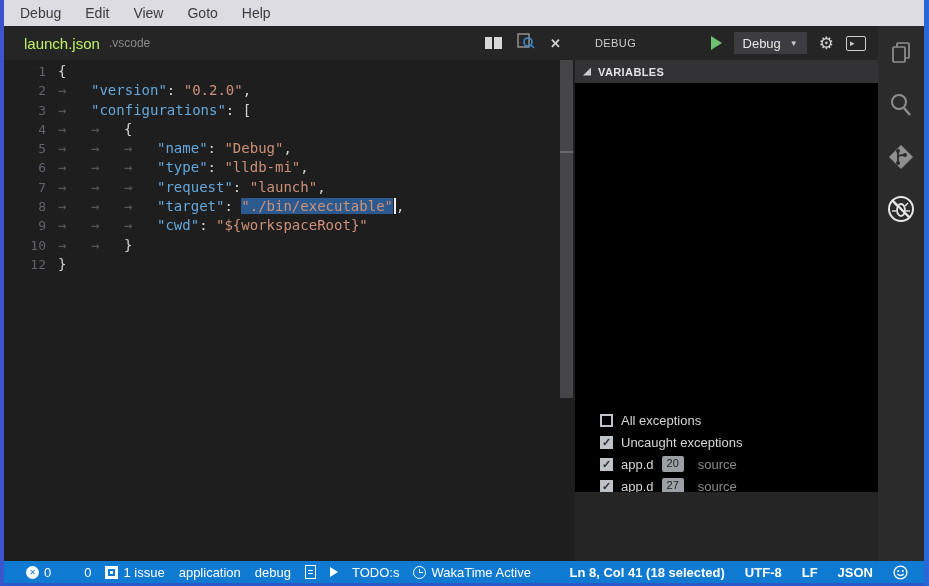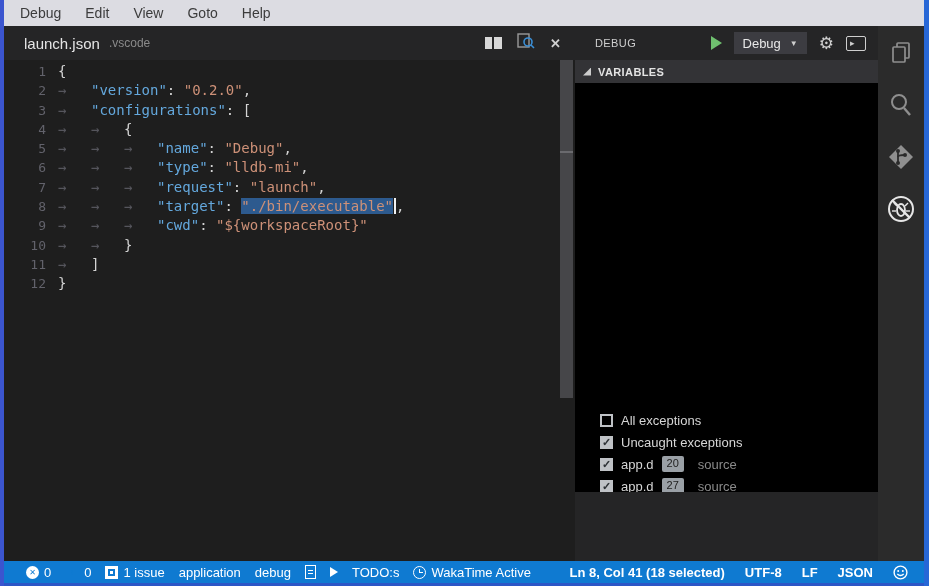--- a/index.html
+++ b/index.html
@@ -13,21 +13,21 @@
              padding-left:16px; gap:24px; flex:none; }
   .menu-item { font-size:14px; color:#3c3c3c; cursor:default; }
 
   
   .main { flex:1; display:flex; min-height:0; }
 
   
   .editor-col { flex:1; display:flex; flex-direction:column; background:#1e1e1e; min-width:0; }
   .title-bar { height:34px; background:#252526; display:flex; align-items:center;
                padding:0 14px 0 20px; flex:none; }
-  .title-name { color:#e5e5e5; font-size:15px; }
+  .title-name { color:#bef264; font-size:15px; }
   .title-detail { color:#8a8a8a; font-size:12px; margin-left:9px; }
   .title-spacer { flex:1; }
   .title-actions { display:flex; align-items:center; gap:15px; }
   .icon-split { width:17px; height:12px; background:#d8d8d8; position:relative; }
   .icon-split::after { content:''; position:absolute; left:7px; top:0; width:2px; height:12px; background:#252526; }
   .icon-close { color:#d0d0d0; font-size:13px; font-weight:bold; line-height:1; }
 
   .code-area { flex:1; position:relative; overflow:hidden; padding-top:2px; }
   .code-line { height:19.3px; white-space:pre; font-family:"DejaVu Sans Mono", monospace;
                font-size:14px; line-height:19.3px; }
@@ -149,21 +149,20 @@
             <div class="code-line"><span class="ln">1</span><span class="lc"><span class="seg-pun">{</span></span></div>
             <div class="code-line"><span class="ln">2</span><span class="lc"><span class="seg-tab">→</span><span class="seg-key">"version"</span><span class="seg-pun">: </span><span class="seg-str">"0.2.0"</span><span class="seg-pun">,</span></span></div>
             <div class="code-line"><span class="ln">3</span><span class="lc"><span class="seg-tab">→</span><span class="seg-key">"configurations"</span><span class="seg-pun">: [</span></span></div>
             <div class="code-line"><span class="ln">4</span><span class="lc"><span class="seg-tab">→</span><span class="seg-tab">→</span><span class="seg-pun">{</span></span></div>
             <div class="code-line"><span class="ln">5</span><span class="lc"><span class="seg-tab">→</span><span class="seg-tab">→</span><span class="seg-tab">→</span><span class="seg-key">"name"</span><span class="seg-pun">: </span><span class="seg-str">"Debug"</span><span class="seg-pun">,</span></span></div>
             <div class="code-line"><span class="ln">6</span><span class="lc"><span class="seg-tab">→</span><span class="seg-tab">→</span><span class="seg-tab">→</span><span class="seg-key">"type"</span><span class="seg-pun">: </span><span class="seg-str">"lldb-mi"</span><span class="seg-pun">,</span></span></div>
             <div class="code-line"><span class="ln">7</span><span class="lc"><span class="seg-tab">→</span><span class="seg-tab">→</span><span class="seg-tab">→</span><span class="seg-key">"request"</span><span class="seg-pun">: </span><span class="seg-str">"launch"</span><span class="seg-pun">,</span></span></div>
             <div class="code-line"><span class="ln">8</span><span class="lc"><span class="seg-tab">→</span><span class="seg-tab">→</span><span class="seg-tab">→</span><span class="seg-key">"target"</span><span class="seg-pun">: </span><span class="seg-sel">"./bin/executable"</span><span class="seg-caret"></span><span class="seg-pun">,</span></span></div>
             <div class="code-line"><span class="ln">9</span><span class="lc"><span class="seg-tab">→</span><span class="seg-tab">→</span><span class="seg-tab">→</span><span class="seg-key">"cwd"</span><span class="seg-pun">: </span><span class="seg-str">"${workspaceRoot}"</span></span></div>
             <div class="code-line"><span class="ln">10</span><span class="lc"><span class="seg-tab">→</span><span class="seg-tab">→</span><span class="seg-pun">}</span></span></div>
-            <div class="code-line"><span class="ln">11</span><span class="lc"><span class="seg-tab">→</span><span class="seg-pun">]</span></span></div>
             <div class="code-line"><span class="ln">12</span><span class="lc"><span class="seg-pun">}</span></span></div>
           </div>
         <div class="scrollbar">
           <div class="divider"></div>
         </div>
       </div>
     </div>
 
     <div class="debug-panel">
       <div class="panel-toolbar">

